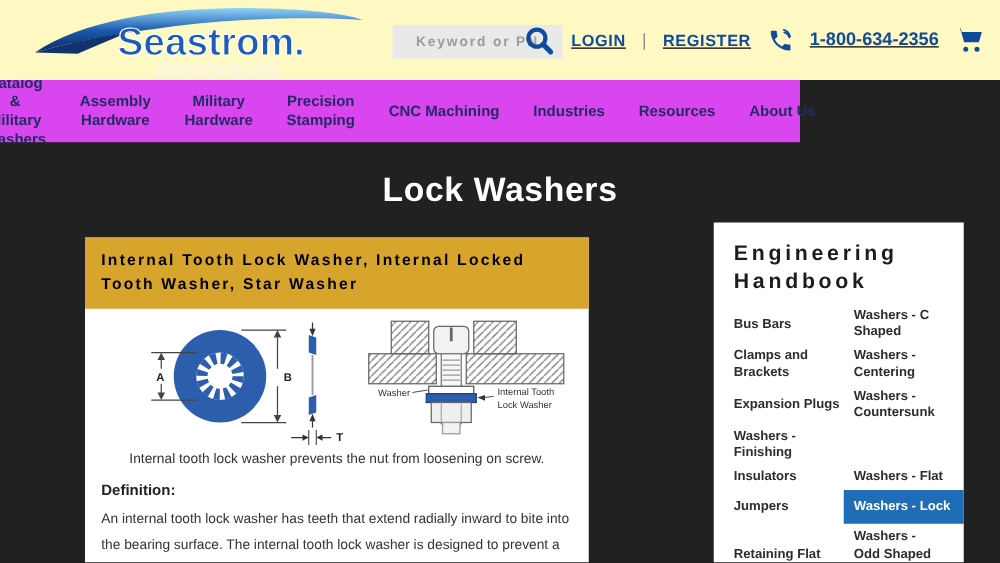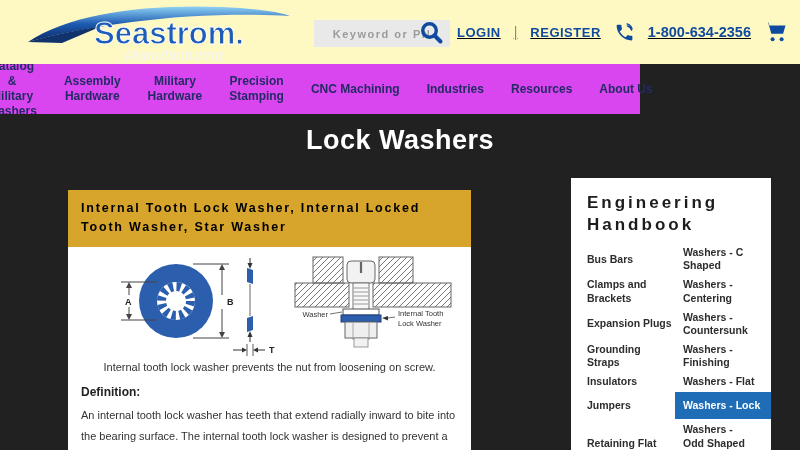--- a/index.html
+++ b/index.html
@@ -26,21 +26,21 @@
   .main-nav { width:640px; height:50px; background:#d946ef; display:flex;
               justify-content:center; align-items:center; gap:27px; }
   .nav-item { color:#242a66; font-size:12px; font-weight:bold; text-align:center;
               line-height:1.25; cursor:pointer; }
   .nav-item.w3 { width:66px; }
   .nav-item.w2 { width:68px; }
   .nav-item.w1 { white-space:nowrap; }
 
   
   .content { position:relative; width:800px; height:336px; background:#212121; overflow:hidden; }
-  .page-title { text-align:center; padding-top:11px; font-size:27px; font-weight:bold;
+  .page-title { text-align:center; padding-top:23px; font-size:27px; font-weight:bold;
                 color:#ffffff; letter-spacing:.5px; }
 
   
   .article-card { position:absolute; left:68px; top:76px; width:403px; min-height:300px;
                   background:#ffffff; }
   .article-head { background:#d7a42c; color:#000000; font-size:12.5px; font-weight:bold;
                   letter-spacing:1.8px; line-height:1.55; padding:9px 13px; }
   .article-body { padding:6px 13px 14px; }
   .diagram-wrap { display:block; margin:0 auto; }
   .fig-caption { text-align:center; font-size:11px; color:#333; margin:2px 0 12px; }
@@ -224,21 +224,20 @@
     </div>
     <div class="sb-row">
       <span class="sb-link">Clamps and Brackets</span>
       <span class="sb-link">Washers - Centering</span>
     </div>
     <div class="sb-row">
       <span class="sb-link">Expansion Plugs</span>
       <span class="sb-link">Washers - Countersunk</span>
     </div>
     <div class="sb-row">
-      <span class="sb-link">Grounding Straps</span>
       <span class="sb-link">Washers - Finishing</span>
     </div>
     <div class="sb-row">
       <span class="sb-link">Insulators</span>
       <span class="sb-link">Washers - Flat</span>
     </div>
     <div class="sb-row">
       <span class="sb-link">Jumpers</span>
       <span class="sb-link active">Washers - Lock</span>
     </div>

